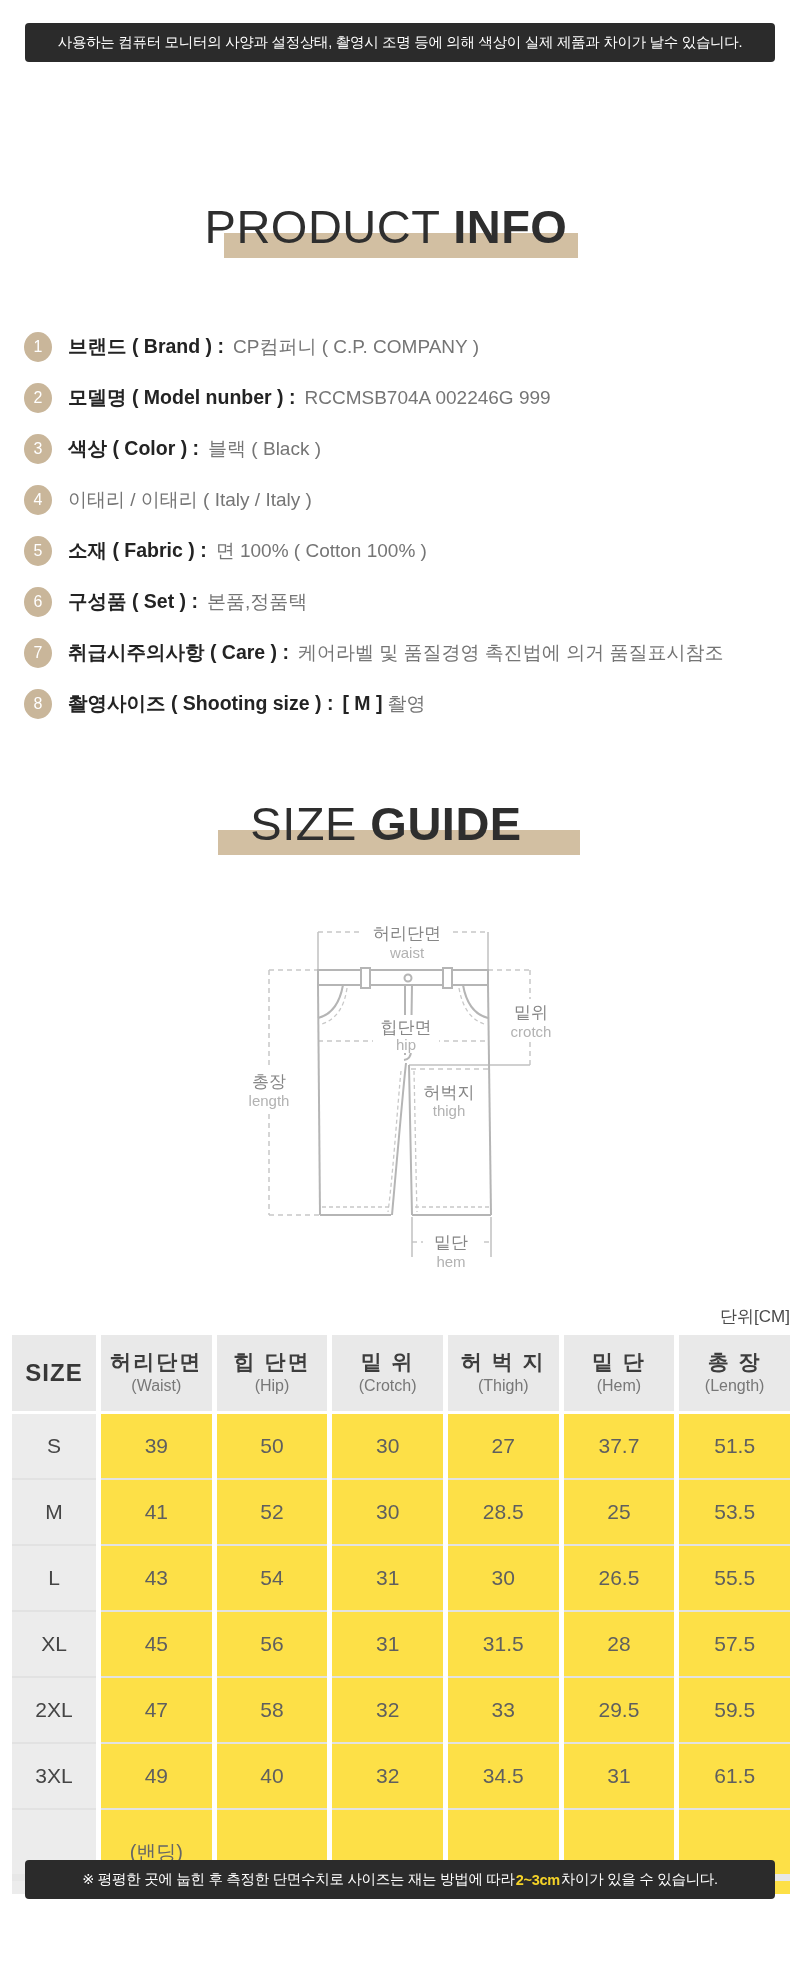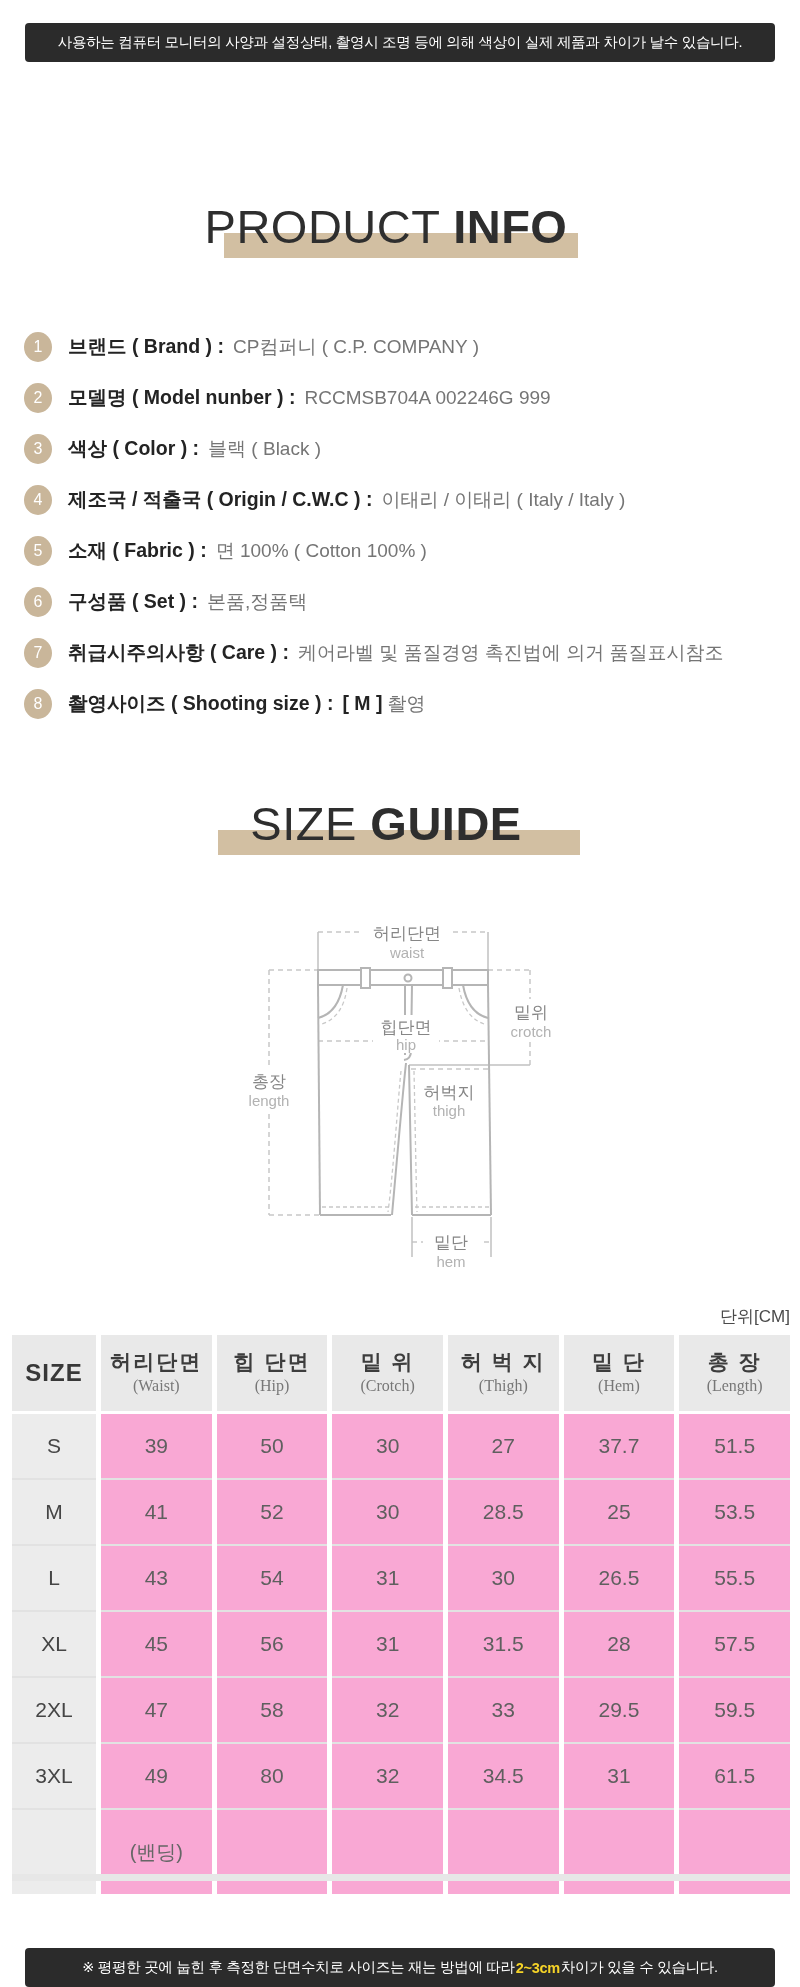--- a/index.html
+++ b/index.html
@@ -4,21 +4,21 @@
 <style>
   html,body{margin:0;padding:0;background:#fff;}
   .page{position:relative;width:800px;height:1987px;background:#fff;overflow:hidden;
         font-family:"Liberation Sans","DejaVu Sans",sans-serif;color:#333;}
 
   
   .banner{position:absolute;left:25px;width:750px;height:39px;background:var(--banner-bg,#2b2b2b);
           border-radius:4px;color:#fff;display:flex;align-items:center;justify-content:center;
           font-size:14.5px;letter-spacing:-0.3px;white-space:nowrap;}
   .banner.top{top:23px;}
-  .banner.bottom{top:1948px;}
+  .banner.bottom{top:1860px;}
   .banner .hl{color:var(--highlight-yellow,#f5d328);font-weight:bold;margin:0 1px;}
 
   
   .section-title{position:absolute;left:0;width:772px;height:72px;text-align:center;}
   .section-title .bar{position:absolute;top:37px;height:25px;background:var(--tan-bar,#d2bfa2);}
   .section-title h1{position:relative;margin:0;font-size:47px;line-height:62px;font-weight:300;
                     color:#2e2e2e;letter-spacing:0.5px;}
   .section-title h1 .bold{font-weight:800;}
   #title-product{top:196px;} #title-product .bar{left:224px;width:354px;}
   #title-size{top:793px;}    #title-size .bar{left:218px;width:362px;}
@@ -39,24 +39,24 @@
   .dk{fill:#868686;font-size:17px;}
   .den{fill:#b2b2b2;font-size:15px;}
 
   
   .unit{position:absolute;top:1305px;right:10px;font-size:17px;color:#4a4a4a;}
   .size-table{position:absolute;left:7px;top:1335px;width:788px;border-collapse:separate;
               border-spacing:5px 0;table-layout:fixed;}
   .size-table th{box-sizing:border-box;height:79px;background:#e9e9e9;border-bottom:3px solid #fff;
                  text-align:center;vertical-align:middle;padding:0;}
   .size-table th .ko{display:block;font-size:21px;font-weight:bold;color:#3d3d3d;letter-spacing:2px;line-height:24px;}
-  .size-table th .en{display:block;font-family:Liberation Serif, serif;font-size:16px;
+  .size-table th .en{display:block;font-family:Liberation Sans, sans-serif;font-size:16px;
                      font-weight:normal;color:#777;line-height:20px;margin-top:2px;}
   .size-table th.size-col .ko{font-size:24px;letter-spacing:1px;color:#383838;font-weight:600;}
-  .size-table td{box-sizing:border-box;height:66px;background:#f9a8d4;border-bottom:2px solid #e2e2e2;
+  .size-table td{box-sizing:border-box;height:66px;background:#fde047;border-bottom:2px solid #e2e2e2;
                  text-align:center;vertical-align:middle;font-size:21px;color:#5f5f5f;}
   .size-table td.size-col{background:#ececec;color:#454545;}
   .size-table tr.footer td{height:84px;border-bottom:none;font-size:20px;color:#666;}
   .bottom-strip{position:absolute;left:12px;top:1874px;width:778px;height:7px;background:#e7e7e7;}
 </style>
 </head>
 <body>
 
 <div class="page">
 
@@ -83,21 +83,20 @@
       <span class="value">RCCMSB704A 002246G 999</span>
     </li>
     <li>
       <span class="num">3</span>
       <span class="label">색상 ( Color ) :</span>
 
       <span class="value">블랙 ( Black )</span>
     </li>
     <li>
       <span class="num">4</span>
-      <span class="label">제조국 / 적출국 ( Origin / C.W.C ) :</span>
 
       <span class="value">이태리 / 이태리 ( Italy / Italy )</span>
     </li>
     <li>
       <span class="num">5</span>
       <span class="label">소재 ( Fabric ) :</span>
 
       <span class="value">면 100%  ( Cotton 100% )</span>
     </li>
     <li>
@@ -286,21 +285,21 @@
         <td>47</td>
         <td>58</td>
         <td>32</td>
         <td>33</td>
         <td>29.5</td>
         <td>59.5</td>
       </tr>
       <tr>
         <td class="size-col">3XL</td>
         <td>49</td>
-        <td>80</td>
+        <td>40</td>
         <td>32</td>
         <td>34.5</td>
         <td>31</td>
         <td>61.5</td>
       </tr>
       <tr class="footer">
         <td class="size-col"></td>
         <td>(밴딩)</td>
         <td></td>
         <td></td>

